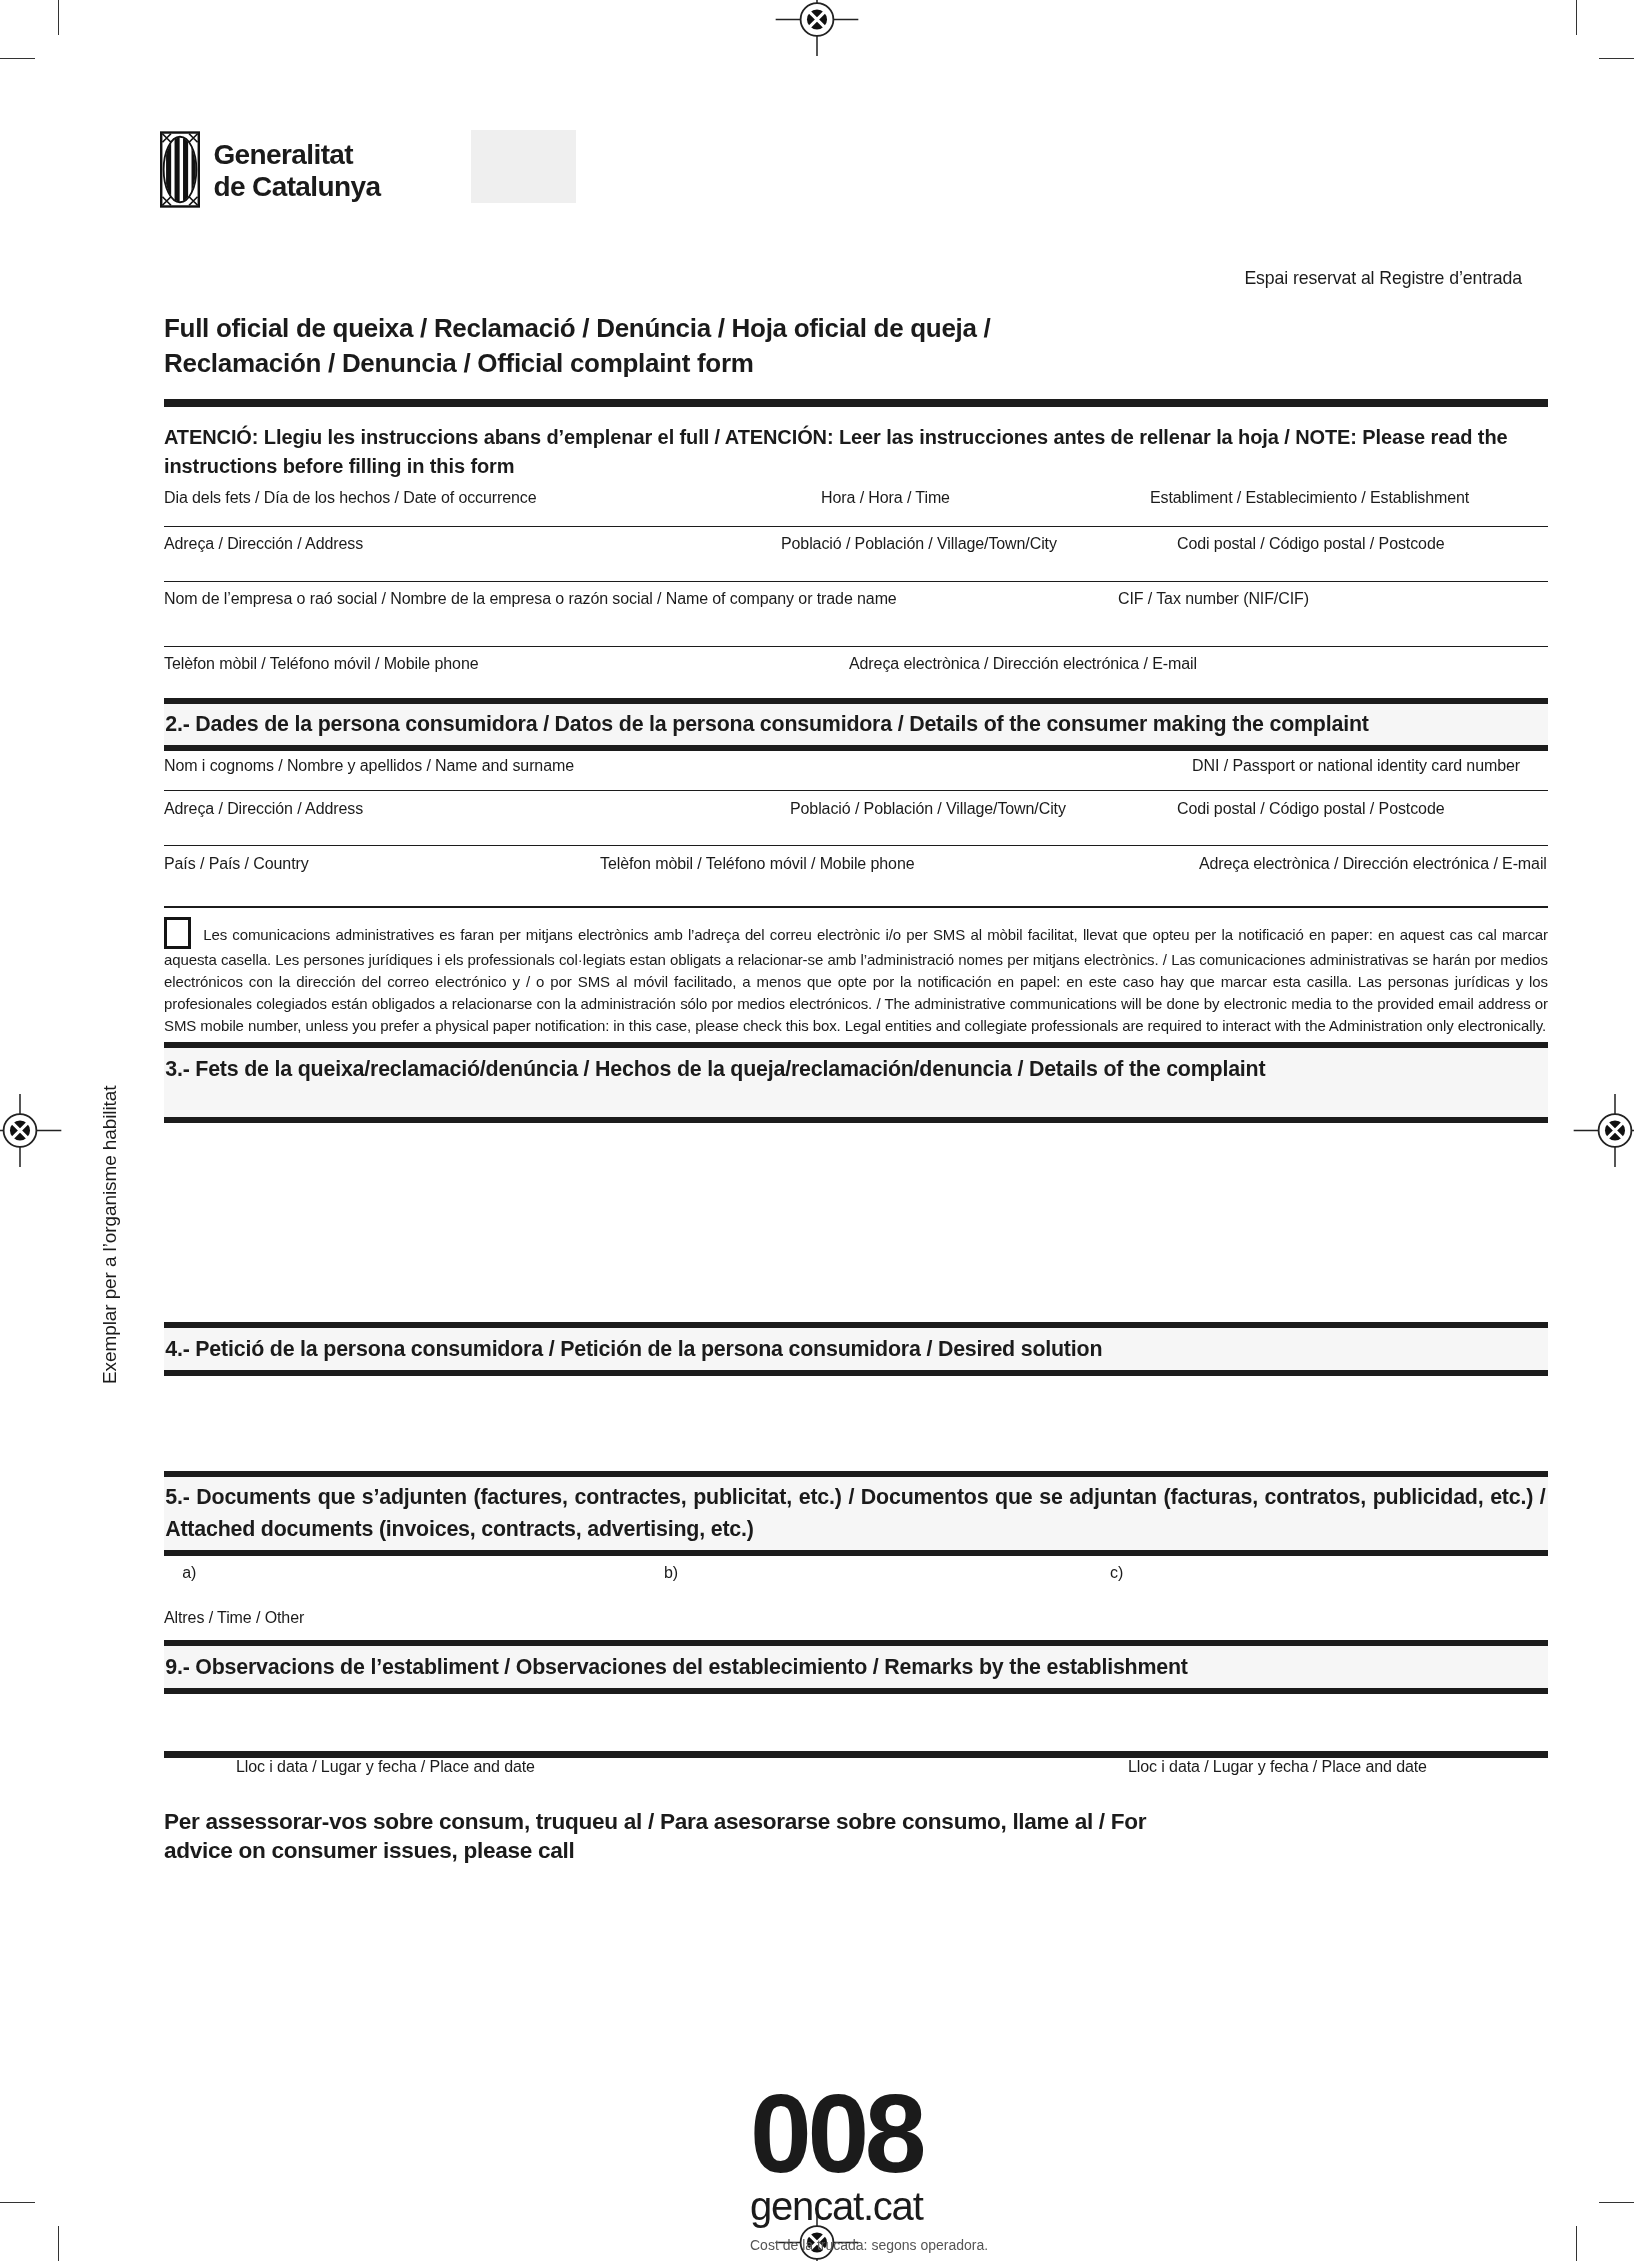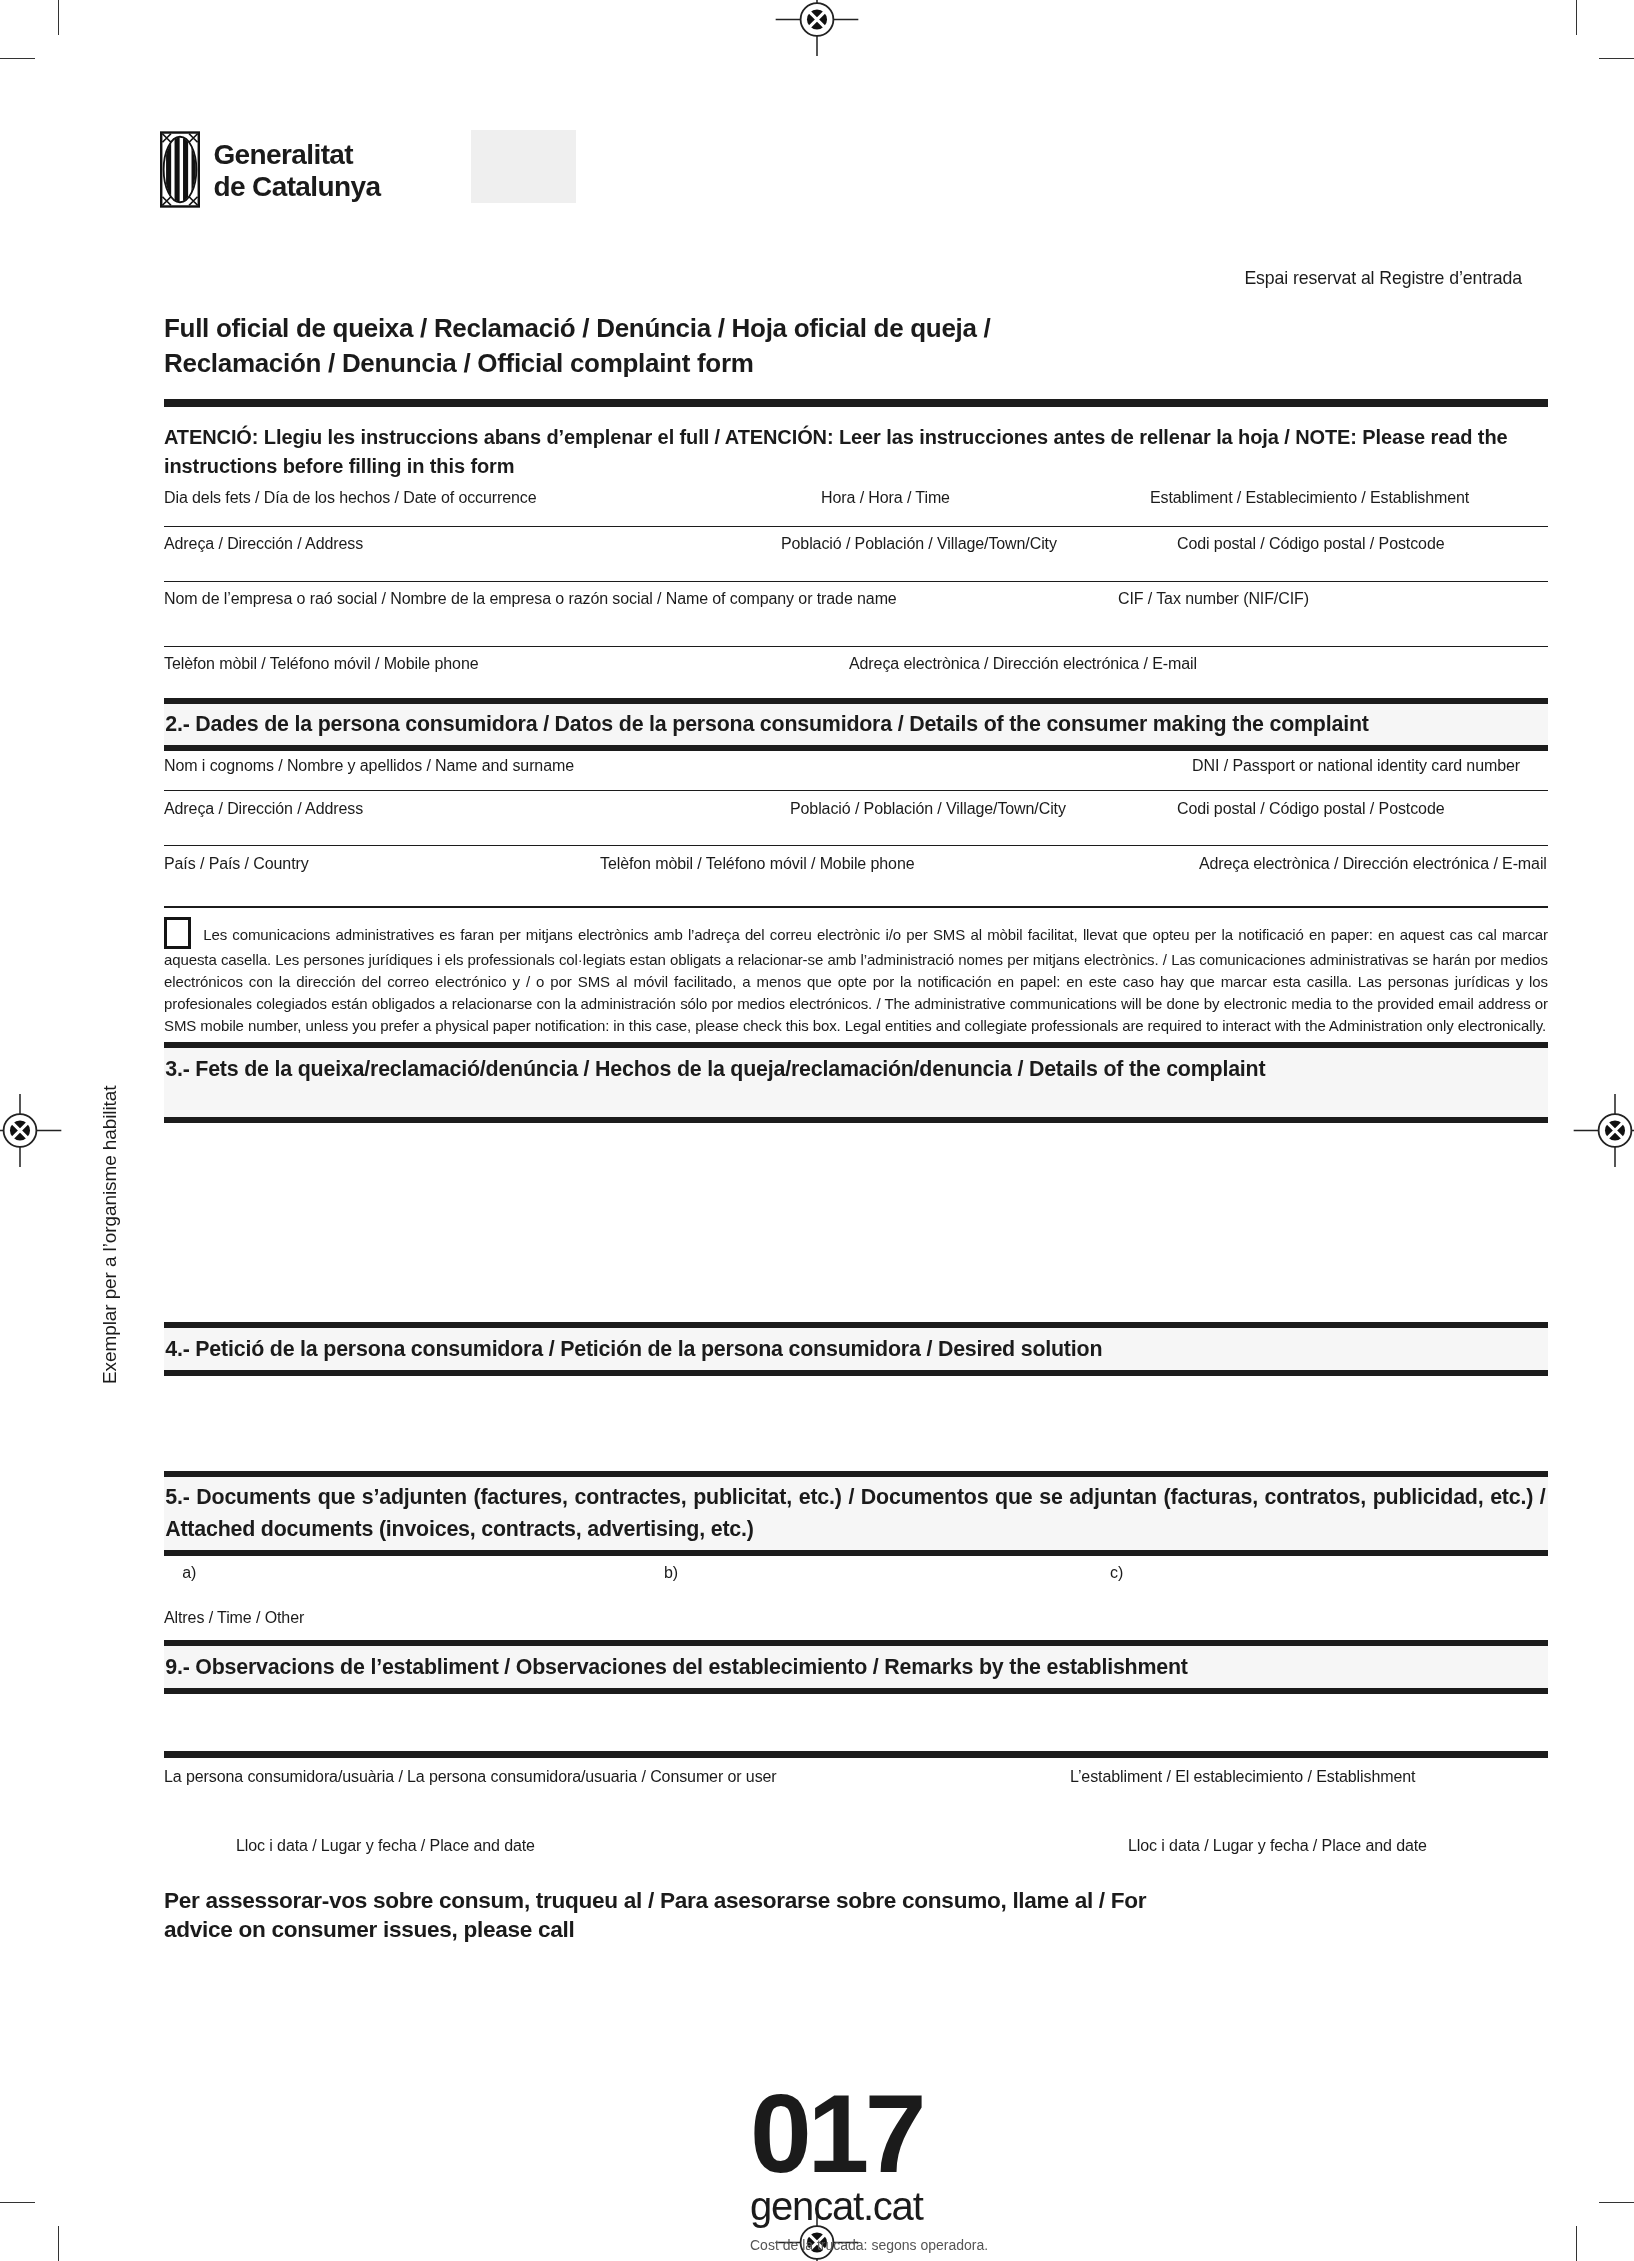--- a/index.html
+++ b/index.html
@@ -205,32 +205,28 @@
       <span class="flabel" style="left:946px; top:7.3px;">c)</span>
     </div>
     <div class="frow noline" style="height:35px;">
       <span class="flabel" style="left:0; top:3.7px;">Altres / Time / Other</span>
     </div>
 
     <div class="band">9.- Observacions de l’establiment / Observaciones del establecimiento / Remarks by the establishment</div>
     <div class="spacer" style="height:57px;"></div>
     <div class="rule-heavy"></div>
 
-    <div class="sig-row">
-      <span class="flabel" style="left:0;">La persona consumidora/usuària / La persona consumidora/usuaria / Consumer or user</span>
-      <span class="flabel" style="left:906px;">L’establiment / El establecimiento / Establishment</span>
-    </div>
     <div class="lloc-row">
       <span class="flabel" style="left:72px; top:0;">Lloc i data / Lugar y fecha / Place and date</span>
       <span class="flabel" style="left:964px; top:0;">Lloc i data / Lugar y fecha / Place and date</span>
     </div>
 
     <div class="advice">Per assessorar-vos sobre consum, truqueu al / Para asesorarse sobre consumo, llame al / For advice on consumer issues, please call</div>
   </div>
 
   <div class="brand-block">
-    <div class="phone-big">017</div>
+    <div class="phone-big">008</div>
     <div class="brand-name">gencat.cat</div>
     <div class="call-cost">Cost de la trucada: segons operadora.</div>
   </div>
 
 </div>
 
 
 </body></html>

